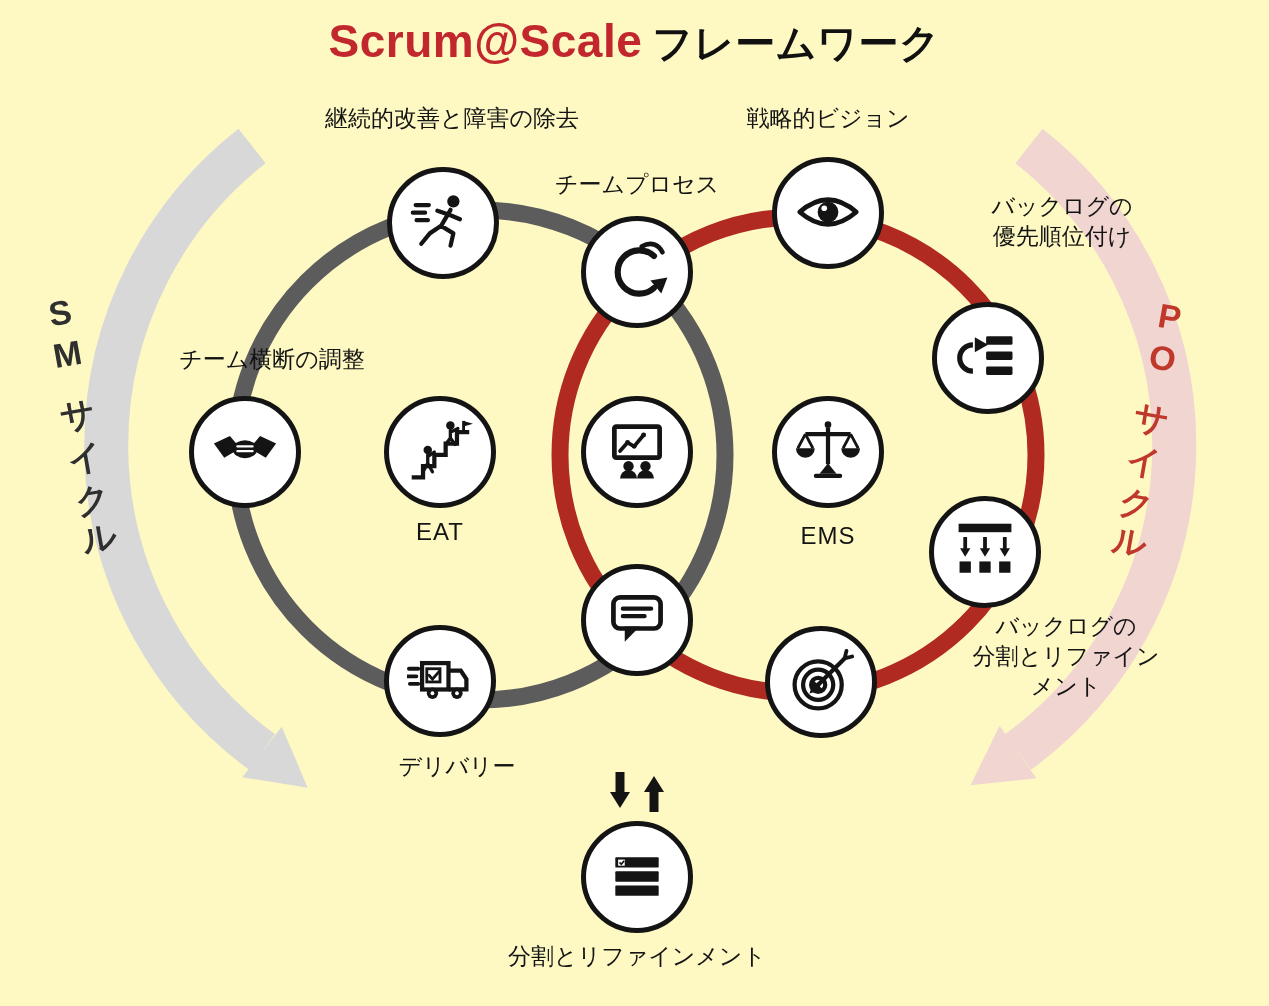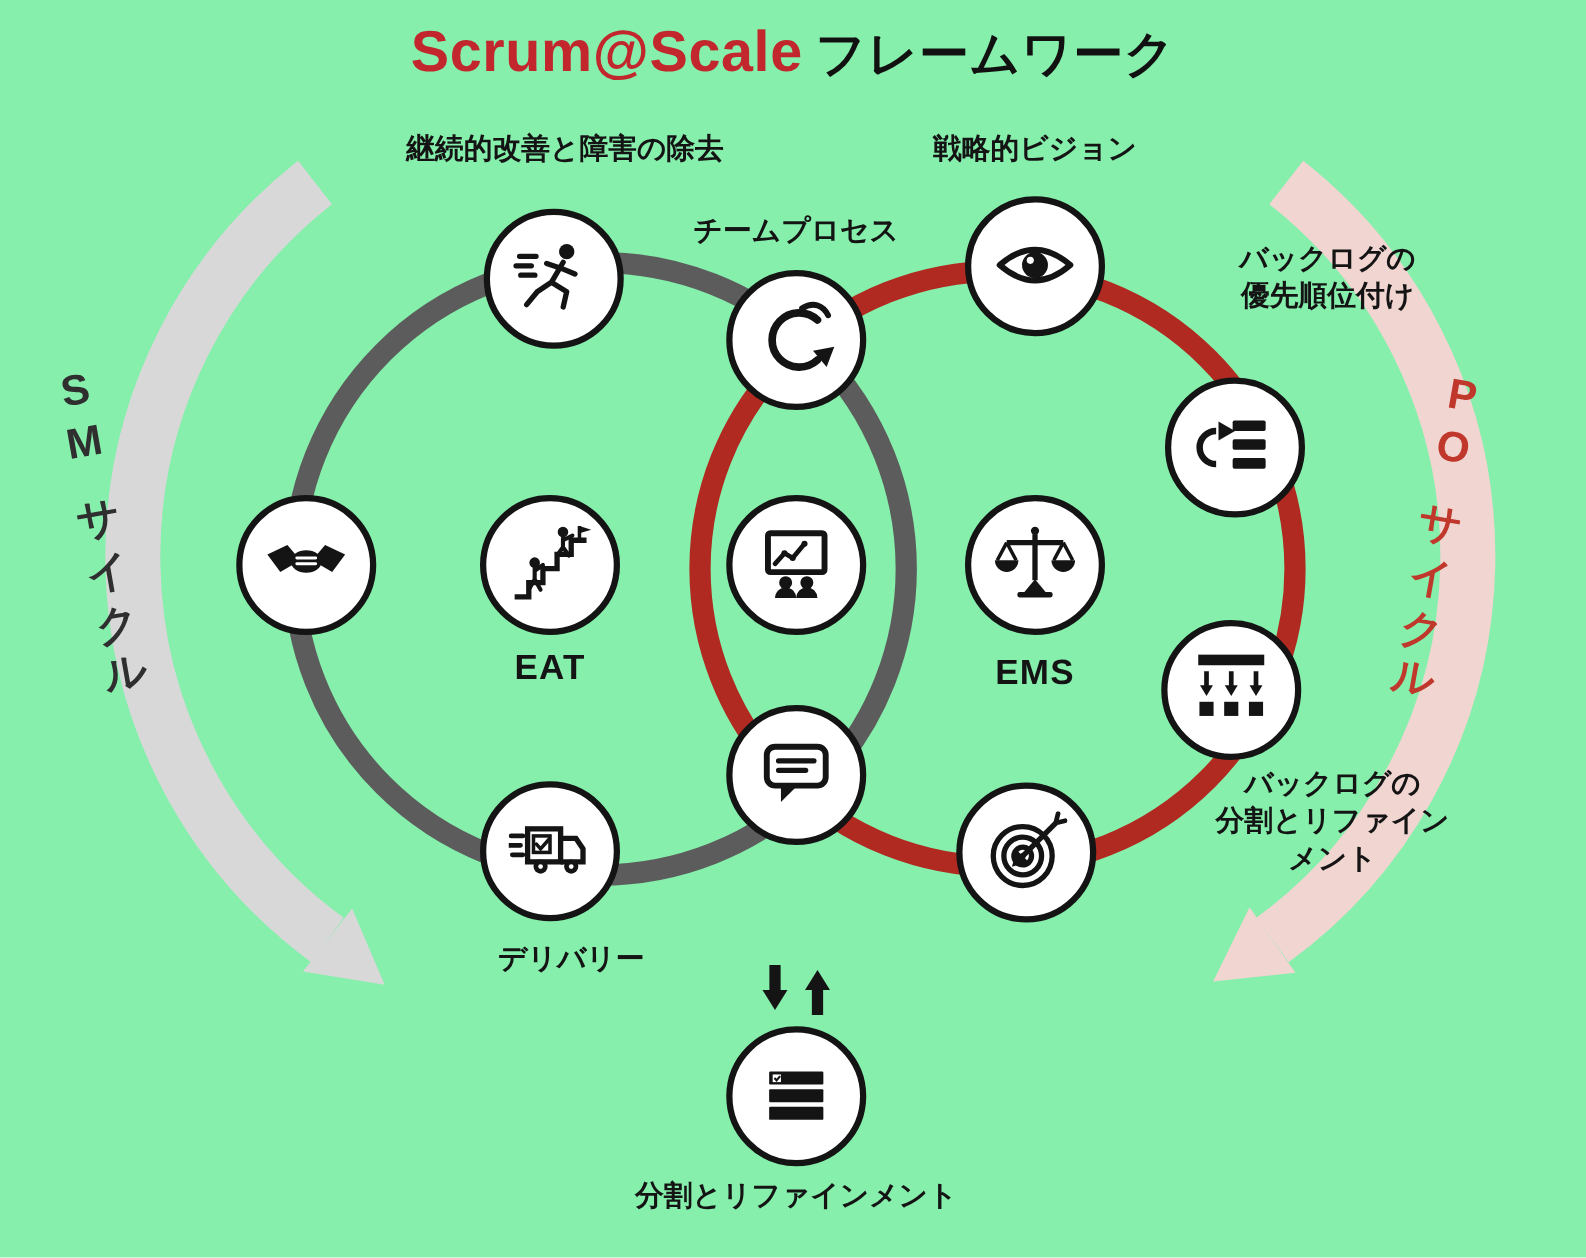--- a/index.html
+++ b/index.html
@@ -7,21 +7,21 @@
     --ring-gray:#5c5c5c;
     --ring-red:#b02a21;
     --arc-gray:#d8d8d8;
     --arc-pink:#f0d5d1;
     --ink:#141414;
     --sm-text:#2f2f2f;
     --po-text:#c0372b;
   }
   html,body{margin:0;padding:0;background:#fff;}
   .stage{
-    position:relative;width:1269px;height:1006px;background:#86efac;overflow:hidden;
+    position:relative;width:1269px;height:1006px;background:#fef9c3;overflow:hidden;
     font-family:"Liberation Sans", sans-serif;color:var(--ink);
   }
   .underlay{position:absolute;left:0;top:0;}
   .arc-sm{stroke:var(--arc-gray);stroke-width:44;fill:none;}
   .arc-po{stroke:var(--arc-pink);stroke-width:44;fill:none;}
   .arrowhead-sm{fill:var(--arc-gray);}
   .arrowhead-po{fill:var(--arc-pink);}
   .ring-sm{stroke:var(--ring-gray);stroke-width:17;fill:none;}
   .ring-po{stroke:var(--ring-red);stroke-width:17;fill:none;}
   .title{
@@ -31,23 +31,23 @@
   .title .brand{font-size:46px;color:var(--brand-red);}
   .title .rest{font-size:40px;color:#111;margin-left:10px;}
   .node{
     position:absolute;width:112px;height:112px;border:5px solid var(--ink);
     border-radius:50%;background:#fff;display:flex;align-items:center;justify-content:center;
     box-sizing:border-box;
   }
   .node svg{width:66px;height:66px;}
   .lbl{
     position:absolute;transform:translateX(-50%);text-align:center;
-    font-weight:700;font-size:23px;line-height:1.3;white-space:pre-line;color:var(--ink);
-  }
-  .lbl.big{font-size:28px;letter-spacing:1px;}
+    font-weight:400;font-size:23px;line-height:1.3;white-space:pre-line;color:var(--ink);
+  }
+  .lbl.big{font-size:24px;letter-spacing:1px;}
   .cycle-label{
     position:absolute;writing-mode:vertical-rl;text-orientation:upright;
     font-weight:800;font-size:34px;letter-spacing:4px;
   }
   .cycle-label.sm{left:56px;top:292px;color:var(--sm-text);transform:rotate(-10deg);}
   .cycle-label.po{left:1128px;top:296px;color:var(--po-text);transform:rotate(10deg);}
   .updown{position:absolute;left:606px;top:770px;}
 </style>
 </head>
 <body>
@@ -213,20 +213,21 @@
     <polygon points="4,22 24,22 14,38" fill="#141414"></polygon>
     <path d="M48 42 V20" stroke="#141414" stroke-width="9"></path>
     <polygon points="38,22 58,22 48,6" fill="#141414"></polygon>
   </svg>
 
   <div class="lbl" style="left:452px;top:104px">継続的改善と障害の除去</div>
   <div class="lbl" style="left:637px;top:170px">チームプロセス</div>
   <div class="lbl" style="left:828px;top:104px">戦略的ビジョン</div>
   <div class="lbl" style="left:1062px;top:192px">バックログの
 優先順位付け</div>
+  <div class="lbl" style="left:272px;top:345px">チーム横断の調整</div>
   <div class="lbl big" style="left:440px;top:516px">EAT</div>
   <div class="lbl big" style="left:828px;top:520px">EMS</div>
   <div class="lbl" style="left:1066px;top:612px">バックログの
 分割とリファインメント</div>
   <div class="lbl" style="left:457px;top:752px">デリバリー</div>
   <div class="lbl" style="left:637px;top:942px">分割とリファインメント</div>
 
 </div>
 
 </body></html>

